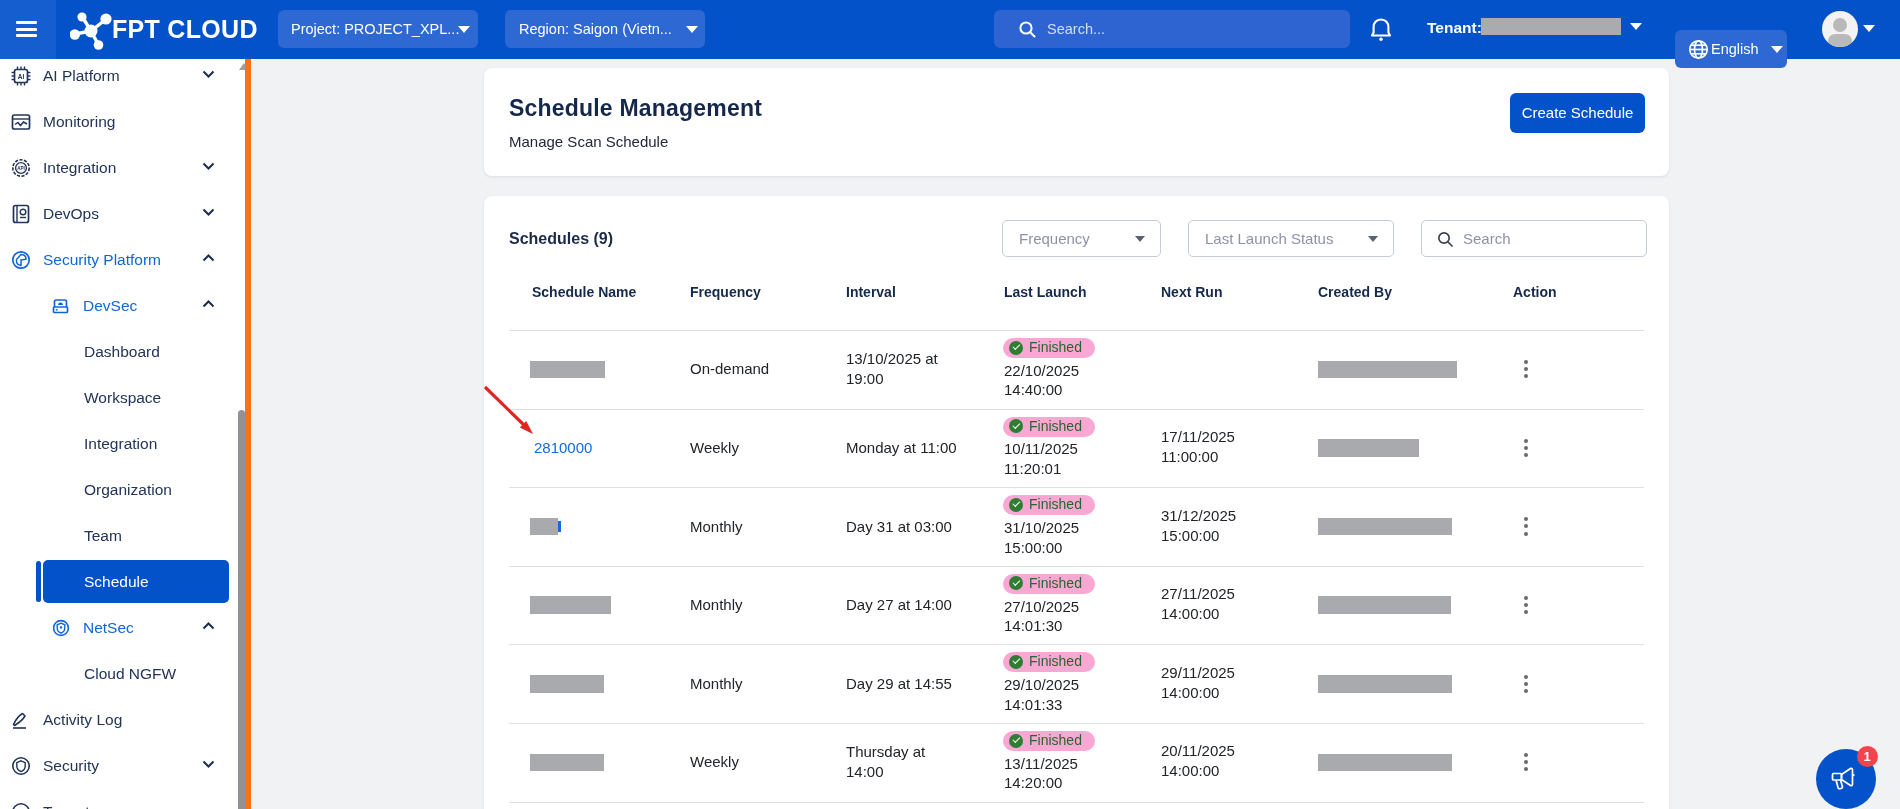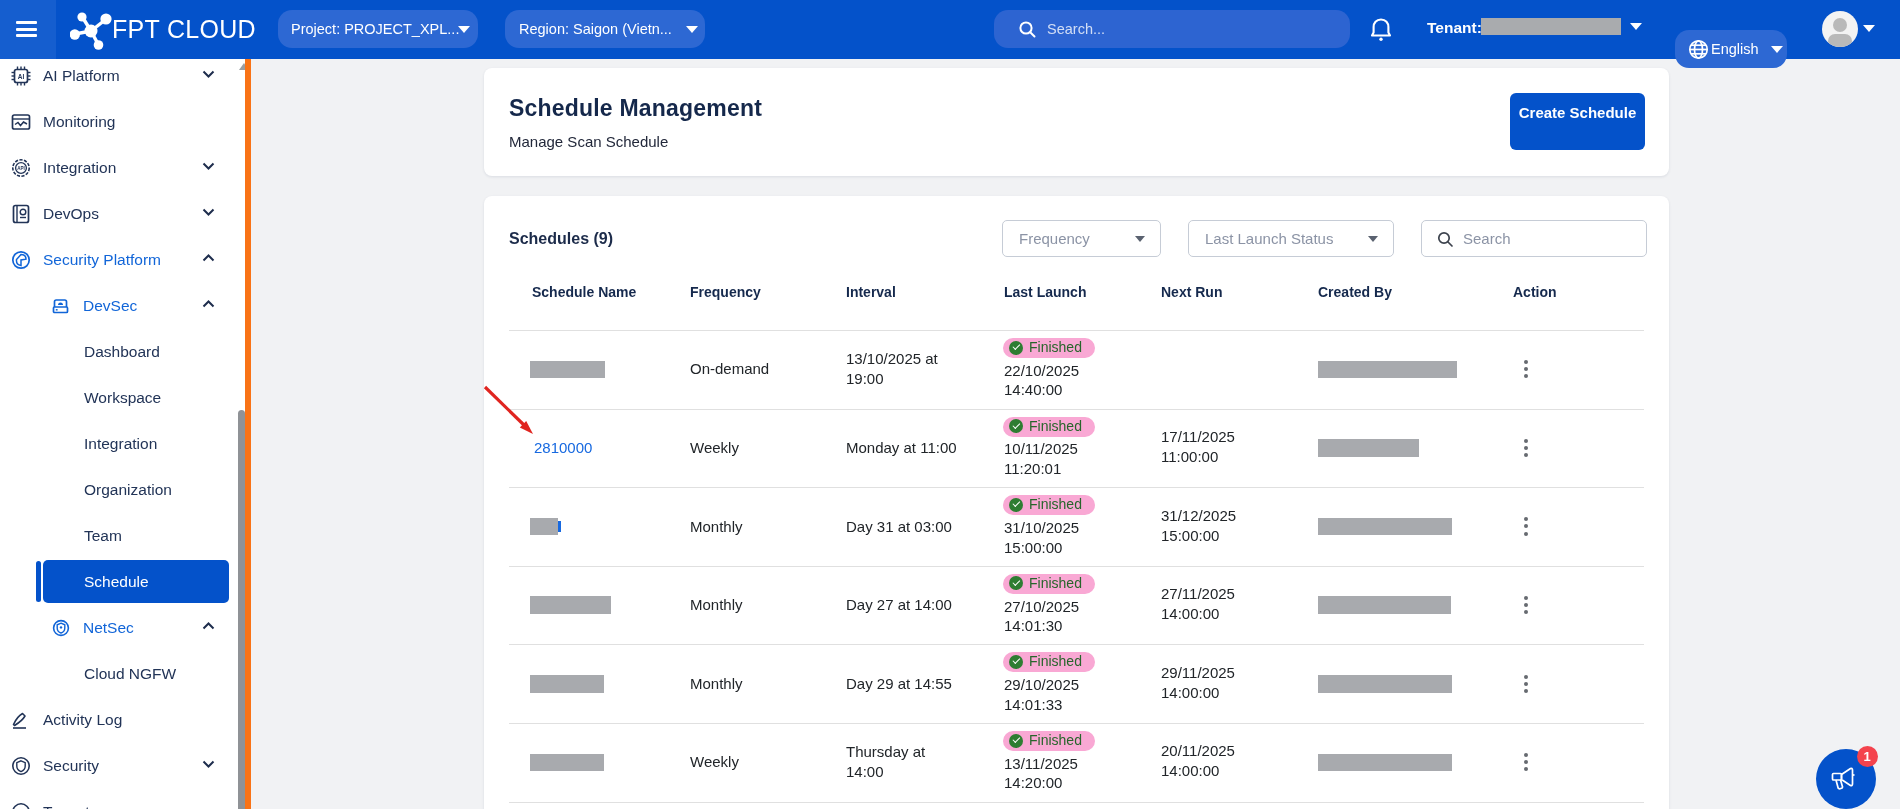--- a/index.html
+++ b/index.html
@@ -4,38 +4,38 @@
 <style>
   * { margin:0; padding:0; box-sizing:border-box; }
   html,body { width:1900px; height:809px; overflow:hidden; }
   body { font-family:"Liberation Sans", sans-serif; background:#f1f2f4; position:relative; }
   .abs { position:absolute; }
 
   
   #topbar { position:absolute; left:0; top:0; width:1900px; height:59px; background:#0452ca; z-index:30; }
   #hamb { position:absolute; left:0; top:0; width:56px; height:59px; background:#155ecf; }
   #hamb span { position:absolute; left:16px; width:21px; height:3.4px; background:#fff; border-radius:1px; }
-  .navpill { position:absolute; top:10px; height:38px; background:#2d68d3; border-radius:14px; color:#fff; font-size:14.5px; line-height:38px; }
+  .navpill { position:absolute; top:10px; height:38px; background:#2d68d3; border-radius:6px; color:#fff; font-size:14.5px; line-height:38px; }
   .navcaret { width:0; height:0; border-left:6px solid transparent; border-right:6px solid transparent; border-top:7px solid #fff; position:absolute; top:16px; }
 
   
   #sidebar { position:absolute; left:0; top:59px; width:251px; height:750px; background:#fff; border-right:6px solid #f97316; overflow:hidden; z-index:20; }
   .mi { position:absolute; left:0; width:251px; height:46px; }
   .mi .txt { position:absolute; top:14px; font-size:15.5px; color:#223457; }
   .mi .txt.blue { color:#1165d8; }
   .mi .chev { position:absolute; left:202px; top:17px; }
   .micon { position:absolute; top:13px; }
 
   
   .card { position:absolute; background:#fff; border-radius:8px; box-shadow:0 1px 3px rgba(23,43,77,.10); }
   #card1 { left:484px; top:68px; width:1185px; height:108px; }
   #card2 { left:484px; top:196px; width:1185px; height:680px; }
   h1 { position:absolute; left:25px; top:27px; font-size:23px; font-weight:bold; color:#15284b; letter-spacing:0.2px; }
   .sub { position:absolute; left:25px; top:65px; font-size:15px; color:#22283a; }
-  #createbtn { position:absolute; left:1026px; top:25px; width:135px; height:57px; background:#0452ca; border-radius:6px; color:#fff; font-size:15px; font-weight:bold; text-align:center; line-height:40px; }
+  #createbtn { position:absolute; left:1026px; top:25px; width:135px; height:40px; background:#0452ca; border-radius:6px; color:#fff; font-size:15px; font-weight:normal; text-align:center; line-height:40px; }
   #schedcount { position:absolute; left:25px; top:34px; font-size:16px; font-weight:bold; color:#1c2b4a; }
   .filter { position:absolute; top:24px; height:37px; border:1px solid #c6ccd6; border-radius:5px; background:#fff; font-size:15px; color:#8b93a5; line-height:35px; }
   .selcaret { position:absolute; width:0; height:0; border-left:5.5px solid transparent; border-right:5.5px solid transparent; border-top:6.5px solid #5a6270; top:15px; }
 
   
   .th { position:absolute; font-size:14px; font-weight:bold; color:#15294d; top:0; }
   .hline { position:absolute; left:25px; width:1135px; height:1px; background:#e0e0e0; }
   .cell { position:absolute; font-size:15px; color:#212529; line-height:20px; }
   .gbox { position:absolute; background:#a8aaae; height:17.5px; }
   .pill { position:absolute; width:92px; height:20px; background:#f9a8d4; border-radius:10px; }
@@ -61,21 +61,21 @@
       <line x1="21" y1="22" x2="35" y2="11"></line>
       <line x1="21" y1="22" x2="5" y2="25"></line>
       <line x1="21" y1="22" x2="28" y2="35"></line>
     </g>
     <circle cx="21" cy="22" r="6.5" fill="#fff"></circle>
     <circle cx="12" cy="8" r="4.6" fill="#fff"></circle>
     <circle cx="36" cy="10" r="5.6" fill="#fff"></circle>
     <circle cx="4.8" cy="25.5" r="5.2" fill="#fff"></circle>
     <circle cx="28.5" cy="36" r="4.8" fill="#fff"></circle>
   </svg>
-  <div class="abs" style="left:112px;top:15px;color:#fff;font-size:25px;font-weight:normal;letter-spacing:0.3px">FPT CLOUD</div>
+  <div class="abs" style="left:112px;top:15px;color:#fff;font-size:25px;font-weight:bold;letter-spacing:0.3px">FPT CLOUD</div>
 
   <div class="navpill" style="left:278px;width:200px;">
     <span style="margin-left:13px">Project: PROJECT_XPL...</span>
     <div class="navcaret" style="left:180px"></div>
   </div>
   <div class="navpill" style="left:505px;width:200px;">
     <span style="margin-left:14px">Region: Saigon (Vietn...</span>
     <div class="navcaret" style="left:181px"></div>
   </div>
 

